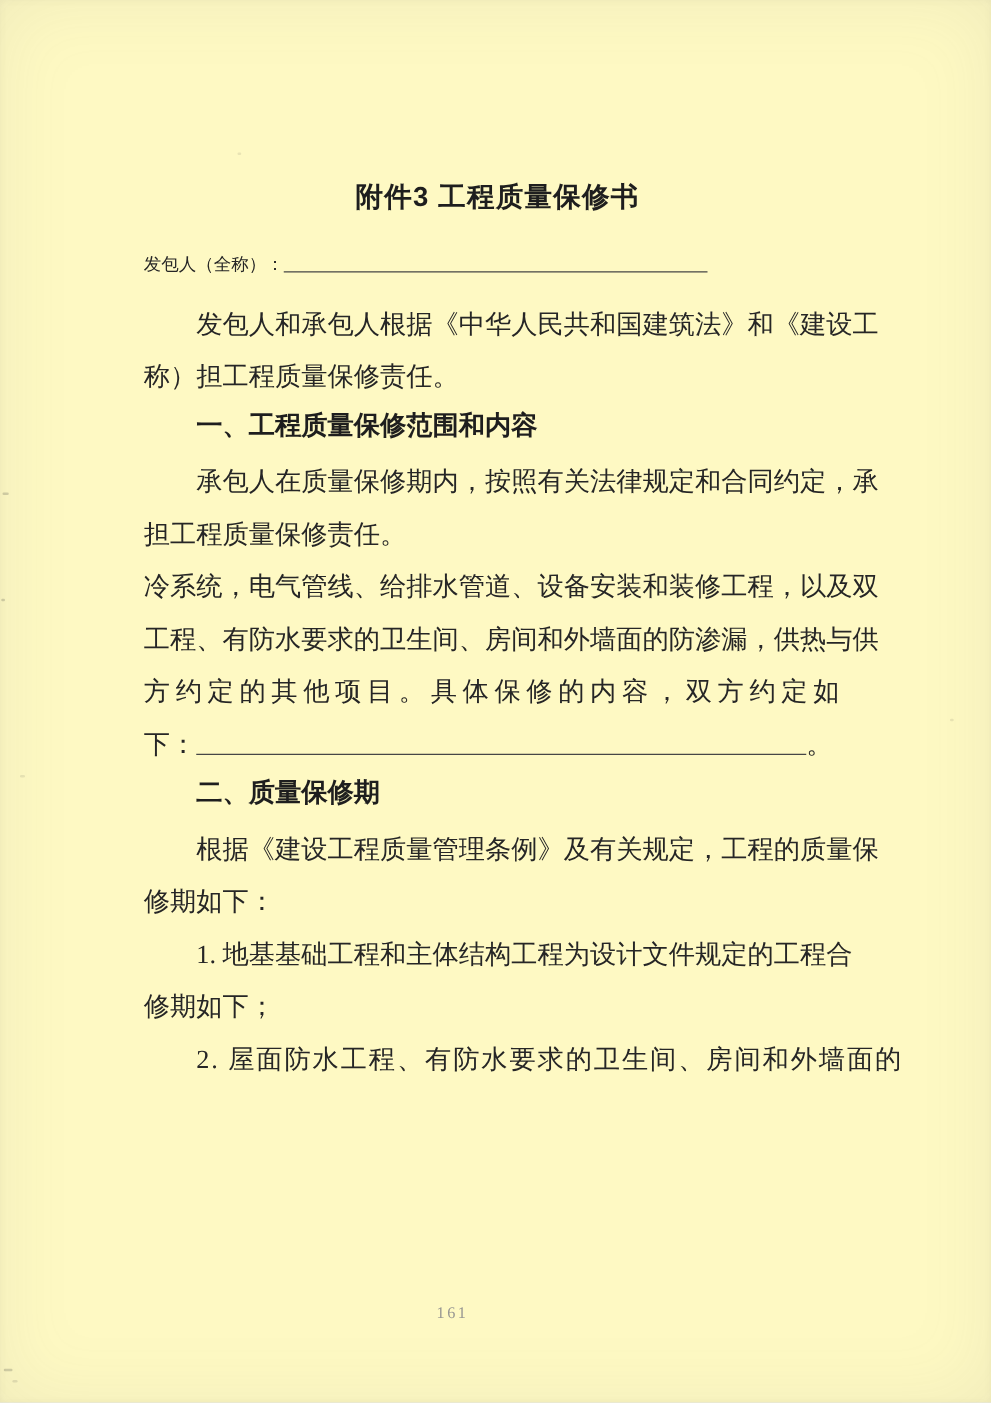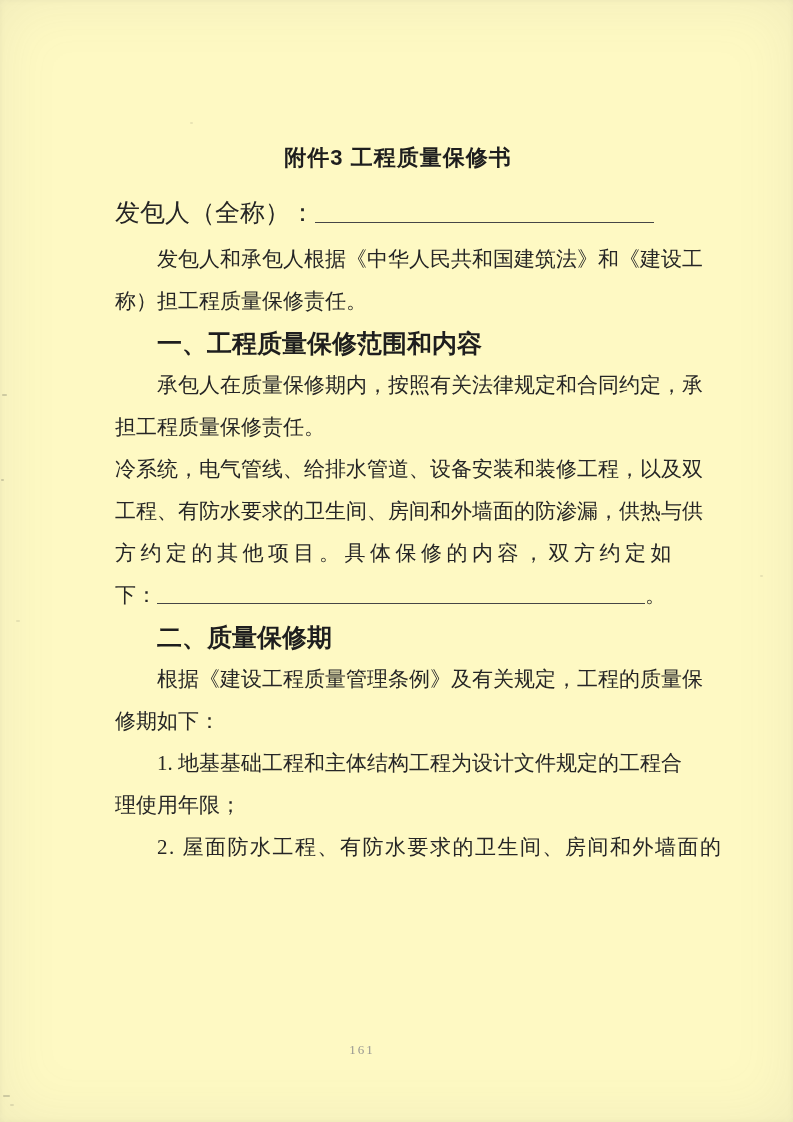--- a/index.html
+++ b/index.html
@@ -31,34 +31,34 @@
     text-align: center;
     font-family: "Liberation Sans", "DejaVu Sans", sans-serif;
     font-weight: bold;
     font-size: 22px;
     letter-spacing: 1px;
     color: #1e1e1e;
   }
   .field-line {
     height: 50px;
     line-height: 50px;
-    font-size: 25px;
+    font-size: 14px;
     white-space: nowrap;
   }
   .bline {
     height: 42px;
     line-height: 42px;
     font-size: 21px;
     white-space: nowrap;
   }
   .indent { padding-left: 42px; }
   .heading {
-    font-family: Liberation Sans, sans-serif;
+    font-family: Liberation Mono, monospace;
     font-weight: bold;
-    font-size: 25px;
+    font-size: 21px;
     color: #1e1e1e;
   }
   .ls-wide { letter-spacing: 4.5px; }
   .ls-mid  { letter-spacing: 1.5px; }
   .blank {
     display: inline-block;
     vertical-align: baseline;
     height: 1em;
     border-bottom: 1.5px solid #464646;
     margin-bottom: -2px;
@@ -116,21 +116,21 @@
     <div class="bline">工程、有防水要求的卫生间、房间和外墙面的防渗漏，供热与供</div>
     <div class="bline ls-wide">方约定的其他项目。具体保修的内容，双方约定如</div>
     <div class="bline"><span>下：</span><span class="blank w488"></span><span>。</span></div>
 
     <div class="bline indent heading">二、质量保修期</div>
 
     <div class="bline indent">根据《建设工程质量管理条例》及有关规定，工程的质量保</div>
     <div class="bline">修期如下：</div>
 
     <div class="bline indent">1. 地基基础工程和主体结构工程为设计文件规定的工程合</div>
-    <div class="bline">理使用年限；</div>
+    <div class="bline">修期如下；</div>
 
     <div class="bline indent ls-mid">2. 屋面防水工程、有防水要求的卫生间、房间和外墙面的</div>
 
   </div>
 
   <div class="page-number">161</div>
 
   <div class="speck s1"></div>
   <div class="speck s2"></div>
   <div class="speck s3"></div>

